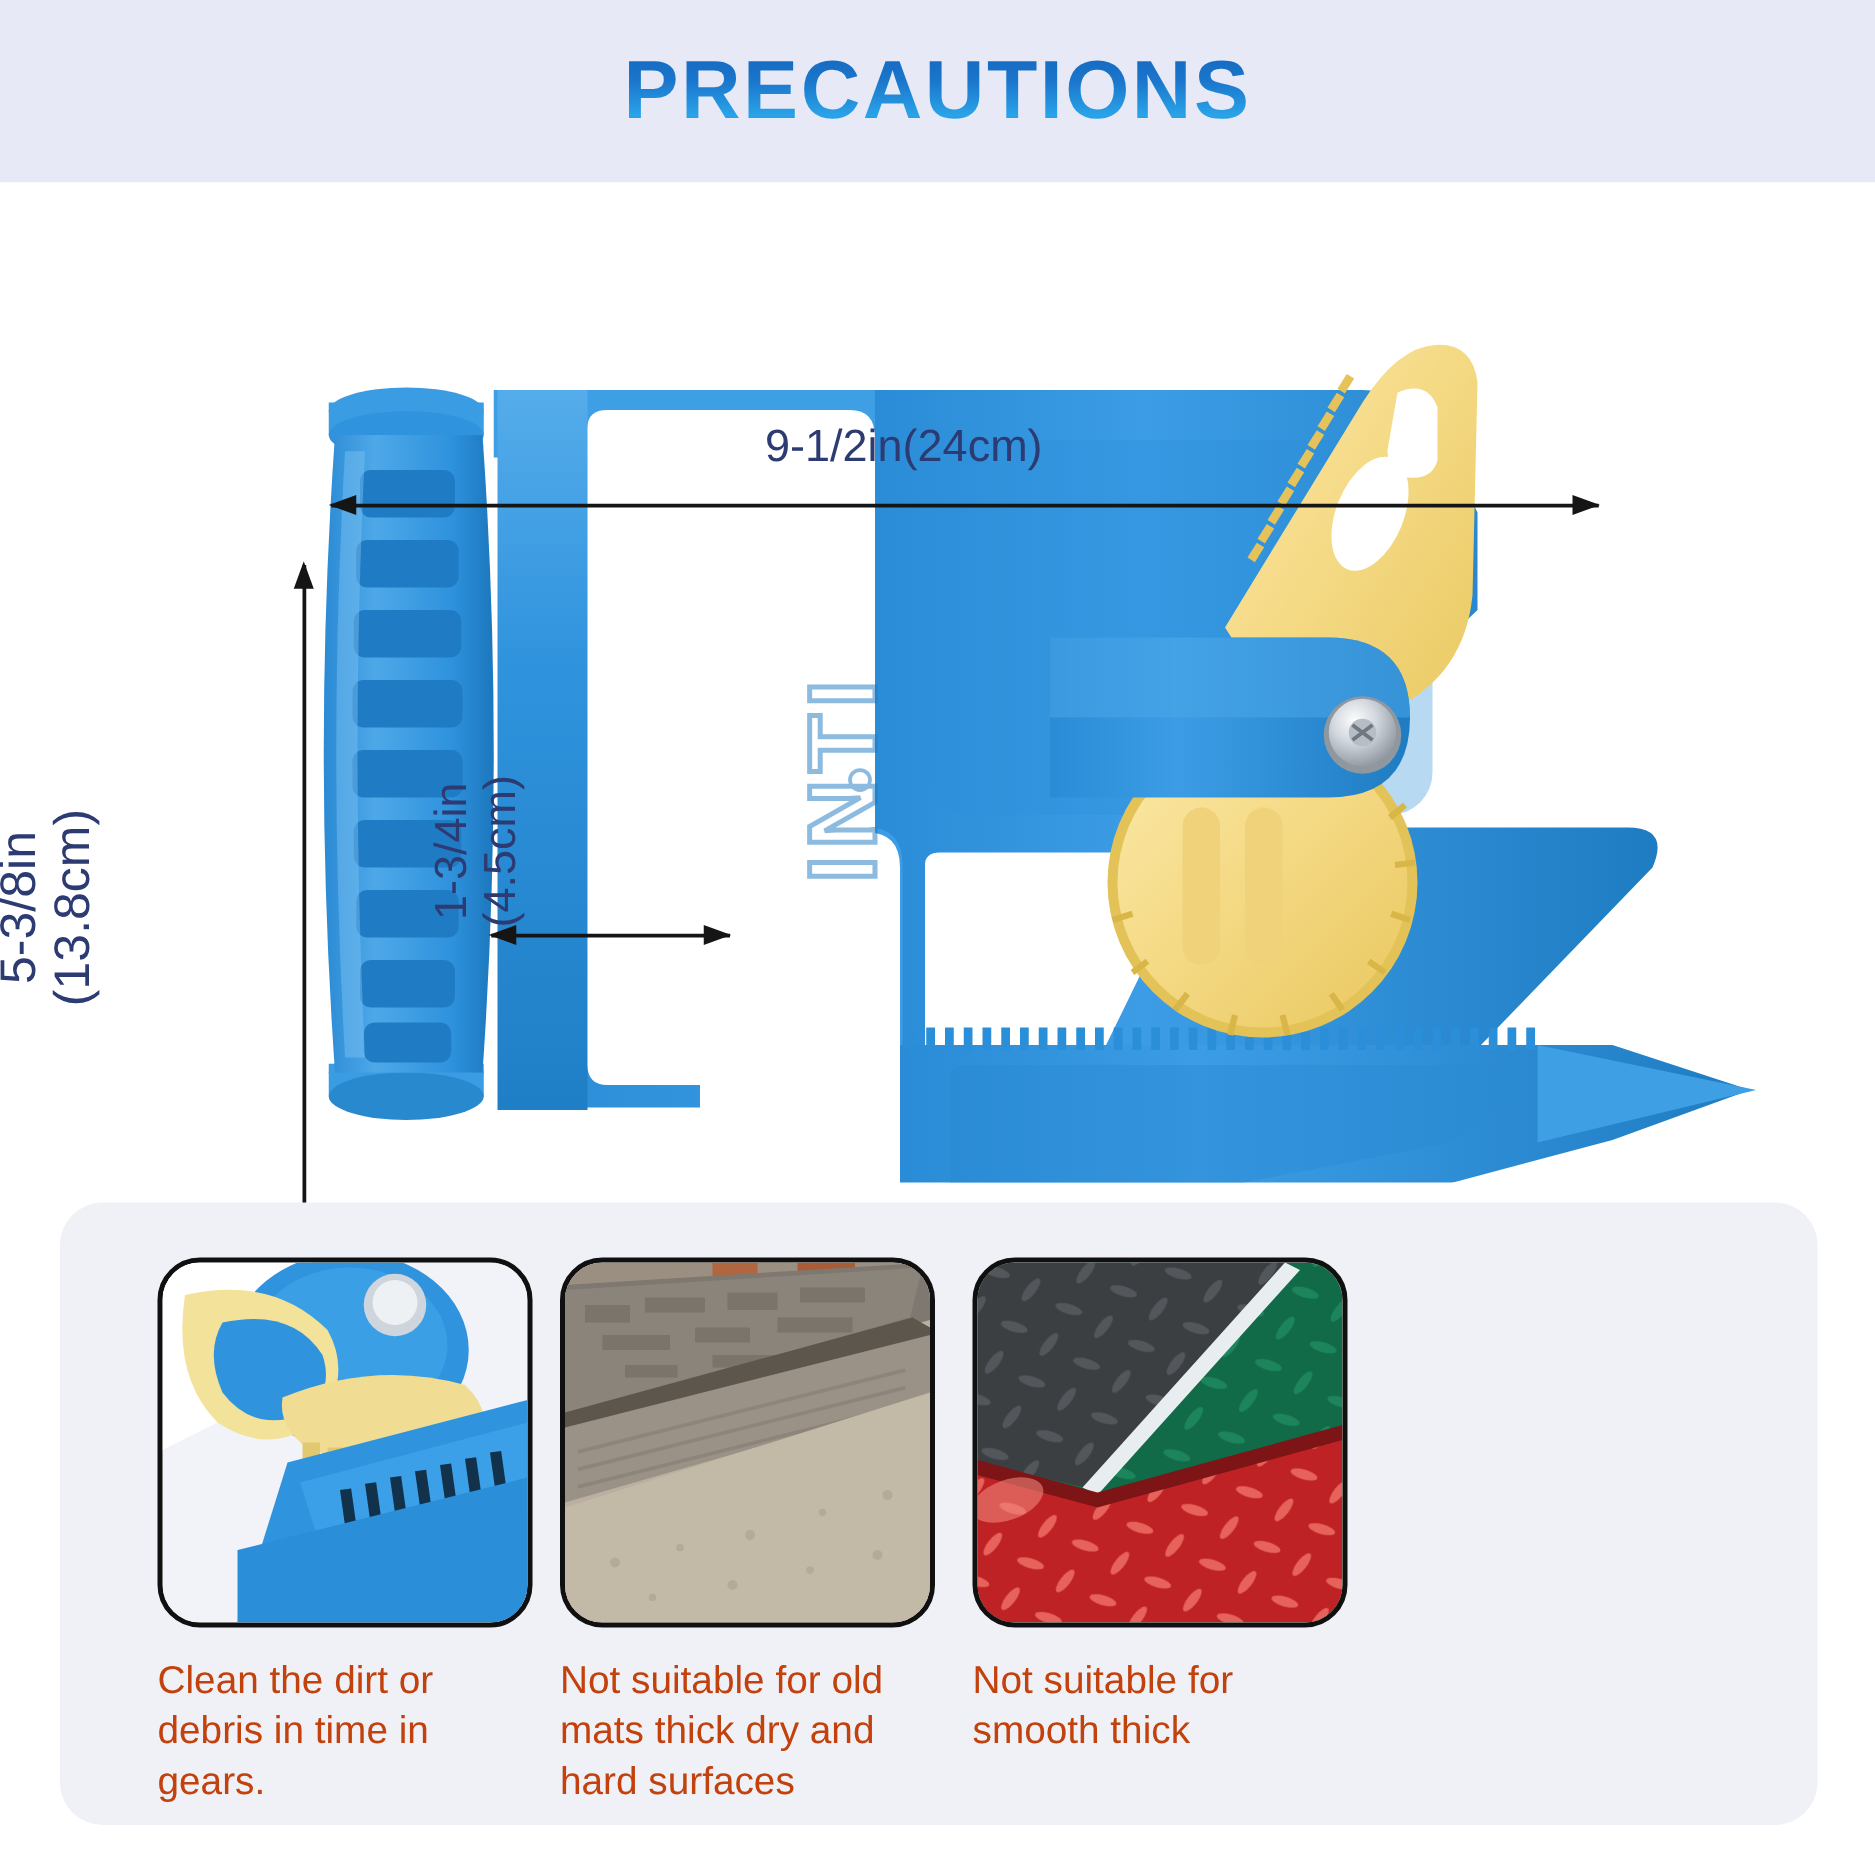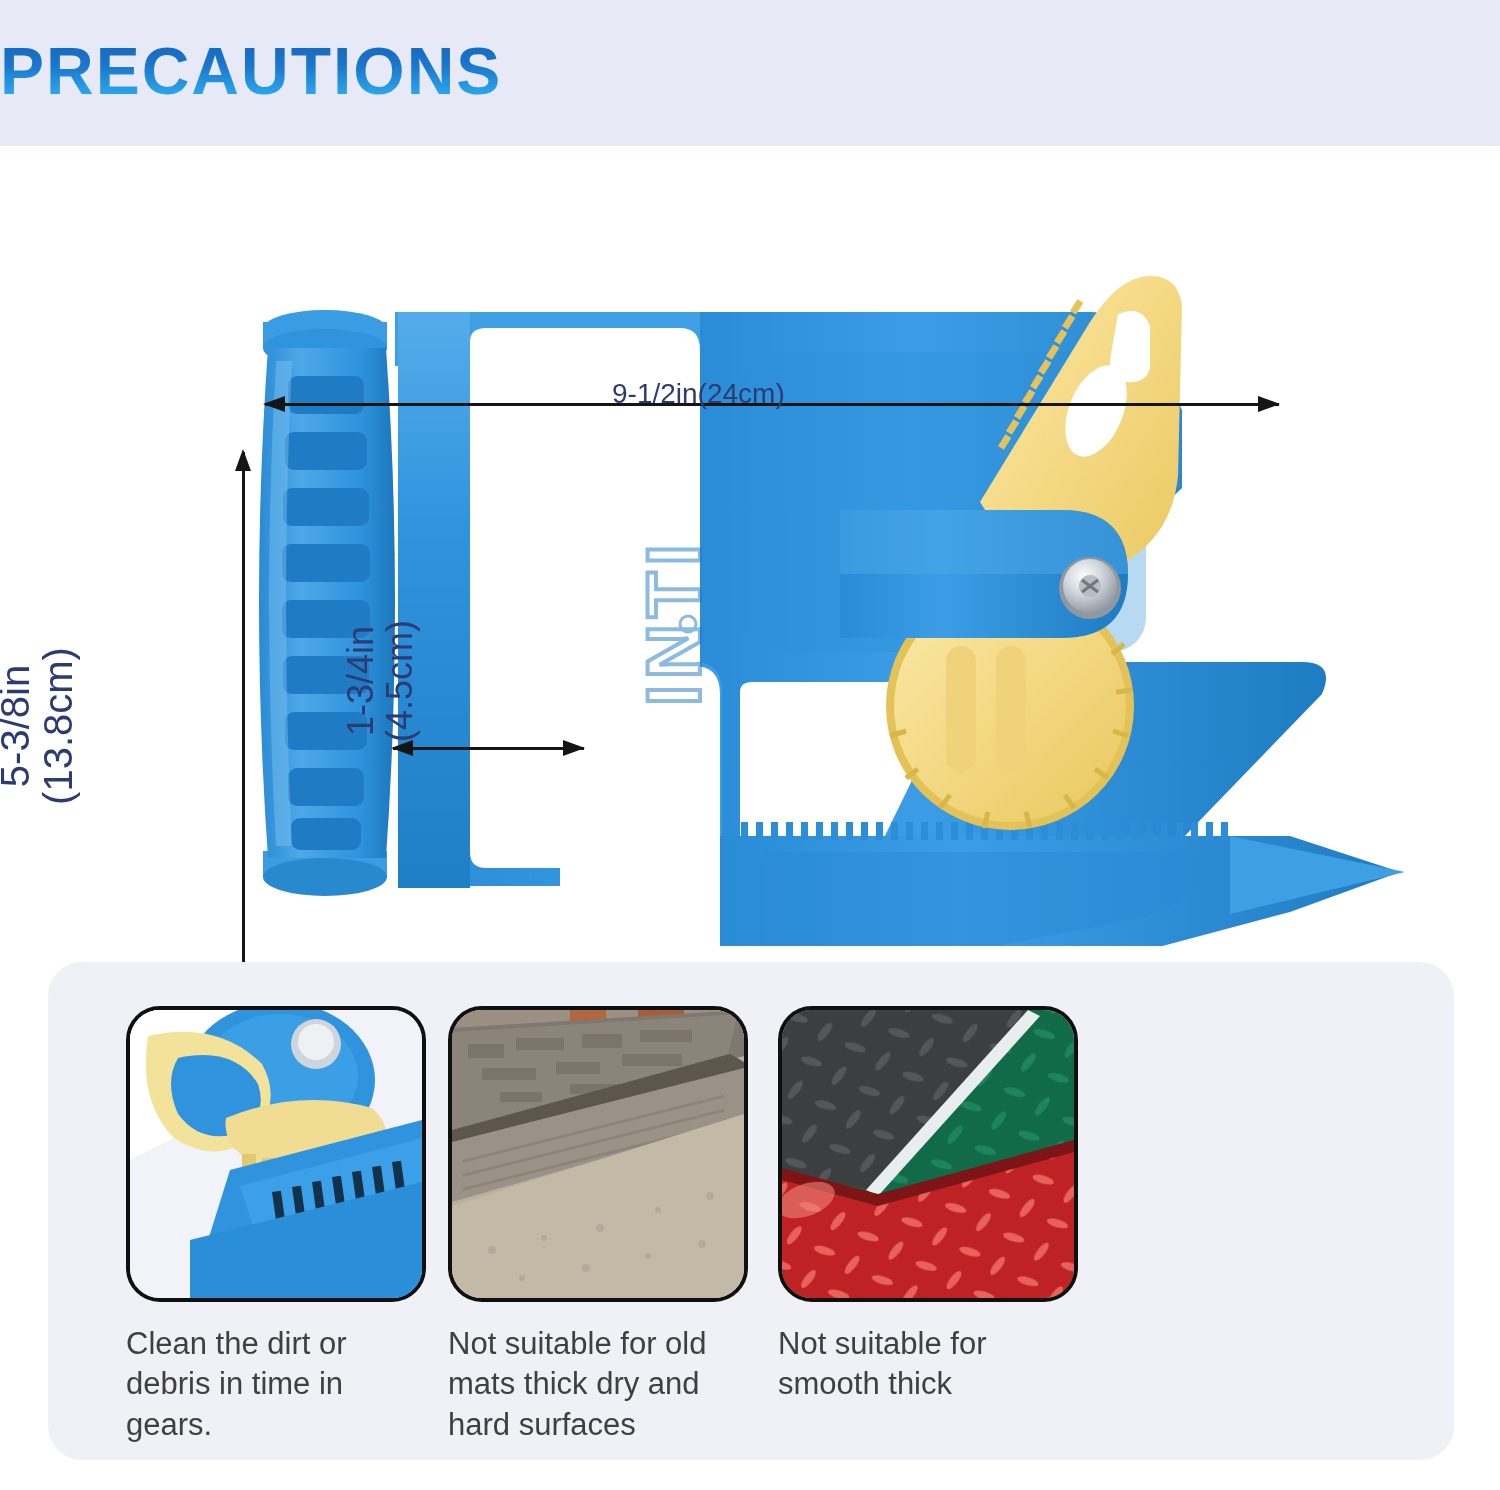--- a/index.html
+++ b/index.html
@@ -20,21 +20,21 @@
     position: absolute;
     left: 0; top: 0;
     width: 1500px;
     height: 146px;
     background: #e7eaf6;
   }
   .header-title {
     position: absolute;
     left: 0; top: 33px;
     width: 1500px;
-    text-align: left;
+    text-align: center;
     font-size: 66px;
     font-weight: bold;
     letter-spacing: 2px;
     background: linear-gradient(180deg, #1463b8 0%, #1a76cc 42%, #2aa3e8 78%, #1f8ad4 100%);
     -webkit-background-clip: text;
     background-clip: text;
     color: transparent;
     -webkit-text-fill-color: transparent;
     text-shadow: none;
     font-family: "Liberation Sans", sans-serif;
@@ -51,22 +51,21 @@
 
   
   .dim-label {
     position: absolute;
     color: #2d3b73;
     font-family: "Liberation Sans", sans-serif;
     white-space: nowrap;
   }
   #dim-width-label {
     left: 612px; top: 190px;
-    font-size: 28px;
-    margin-top: 42px;
+    font-size: 36px;
   }
   #dim-height-label {
     left: -6px; top: 430px;
     width: 300px;
     font-size: 40px;
     line-height: 1.08;
     transform: rotate(-90deg);
     transform-origin: 150px 150px;
     text-align: center;
   }
@@ -141,21 +140,21 @@
     overflow: hidden;
     position: relative;
     background: #d8d8d8;
   }
   .thumb-img svg { display: block; width: 100%; height: 100%; }
 
   .thumb-caption {
     margin-top: 22px;
     font-size: 31px;
     line-height: 1.3;
-    color: #404040;
+    color: #c2410c;
     font-family: "Liberation Sans", sans-serif;
     width: 300px;
   }
 </style>
 </head>
 <body>
 
 <div class="header-band"></div>
 <div class="header-title">PRECAUTIONS</div>
 

